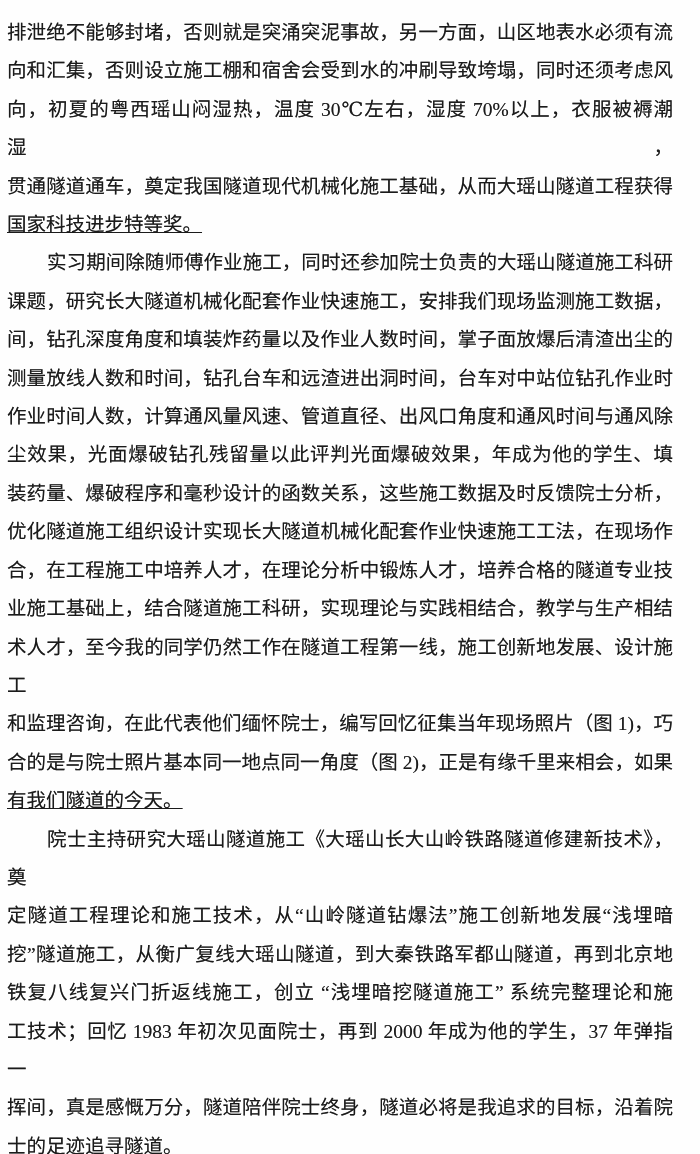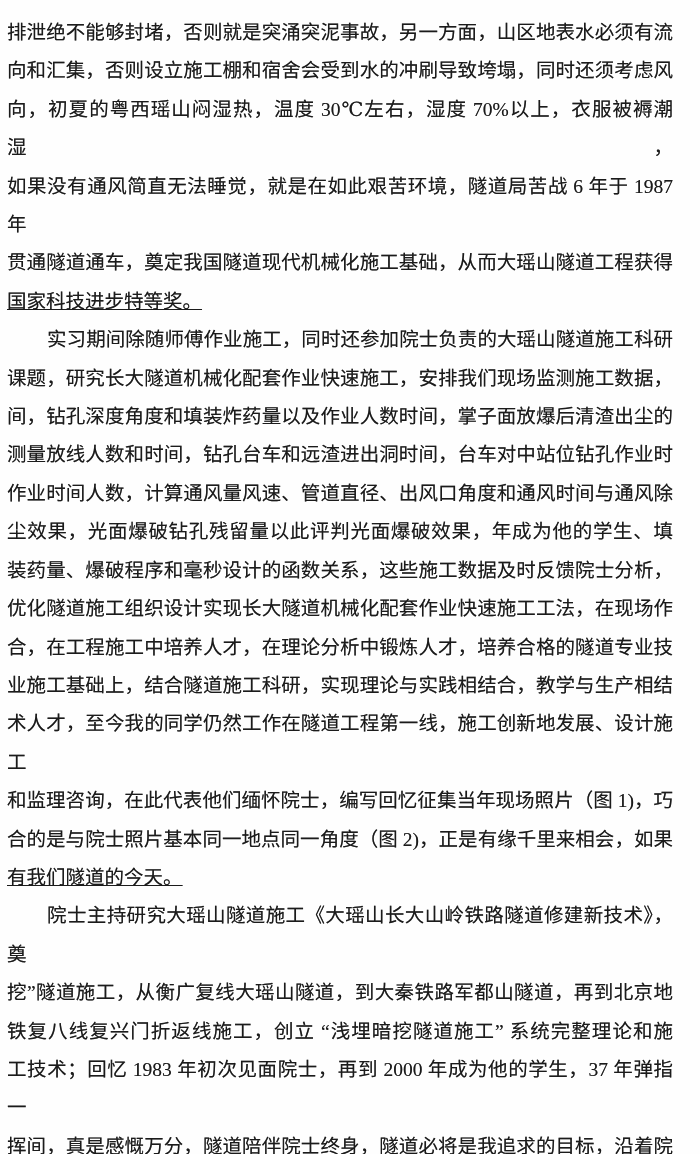--- a/index.html
+++ b/index.html
@@ -45,21 +45,20 @@
 </style>
 </head>
 <body>
 
 <main class="page">
   <div>
       <div class="para">
         <div class="line">排泄绝不能够封堵，否则就是突涌突泥事故，另一方面，山区地表水必须有流</div>
         <div class="line">向和汇集，否则设立施工棚和宿舍会受到水的冲刷导致垮塌，同时还须考虑风</div>
         <div class="line">向，初夏的粤西瑶山闷湿热，温度 30℃左右，湿度 70%以上，衣服被褥潮湿，</div>
-        <div class="line">如果没有通风简直无法睡觉，就是在如此艰苦环境，隧道局苦战 6 年于 1987 年</div>
         <div class="line">贯通隧道通车，奠定我国隧道现代机械化施工基础，从而大瑶山隧道工程获得</div>
         <div class="line para-end">国家科技进步特等奖。</div>
       </div>
       <div class="para">
         <div class="line first-indent">实习期间除随师傅作业施工，同时还参加院士负责的大瑶山隧道施工科研</div>
         <div class="line">课题，研究长大隧道机械化配套作业快速施工，安排我们现场监测施工数据，</div>
         <div class="line">间，钻孔深度角度和填装炸药量以及作业人数时间，掌子面放爆后清渣出尘的</div>
         <div class="line">测量放线人数和时间，钻孔台车和远渣进出洞时间，台车对中站位钻孔作业时</div>
         <div class="line">作业时间人数，计算通风量风速、管道直径、出风口角度和通风时间与通风除</div>
         <div class="line">尘效果，光面爆破钻孔残留量以此评判光面爆破效果，年成为他的学生、填</div>
@@ -67,20 +66,21 @@
         <div class="line">优化隧道施工组织设计实现长大隧道机械化配套作业快速施工工法，在现场作</div>
         <div class="line">合，在工程施工中培养人才，在理论分析中锻炼人才，培养合格的隧道专业技</div>
         <div class="line">业施工基础上，结合隧道施工科研，实现理论与实践相结合，教学与生产相结</div>
         <div class="line">术人才，至今我的同学仍然工作在隧道工程第一线，施工创新地发展、设计施工</div>
         <div class="line">和监理咨询，在此代表他们缅怀院士，编写回忆征集当年现场照片（图 1)，巧</div>
         <div class="line">合的是与院士照片基本同一地点同一角度（图 2)，正是有缘千里来相会，如果</div>
         <div class="line para-end">有我们隧道的今天。</div>
       </div>
       <div class="para">
         <div class="line first-indent">院士主持研究大瑶山隧道施工《大瑶山长大山岭铁路隧道修建新技术》，奠</div>
+        <div class="line">定隧道工程理论和施工技术，从“山岭隧道钻爆法”施工创新地发展“浅埋暗</div>
         <div class="line">挖”隧道施工，从衡广复线大瑶山隧道，到大秦铁路军都山隧道，再到北京地</div>
         <div class="line">铁复八线复兴门折返线施工，创立 “浅埋暗挖隧道施工” 系统完整理论和施</div>
         <div class="line">工技术；回忆 1983 年初次见面院士，再到 2000 年成为他的学生，37 年弹指一</div>
         <div class="line">挥间，真是感慨万分，隧道陪伴院士终身，隧道必将是我追求的目标，沿着院</div>
         <div class="line para-end">士的足迹追寻隧道。</div>
       </div>
     </div>
   <div class="line date-line">2019 年 9 月 3 日　北京</div>
 </main>
 

